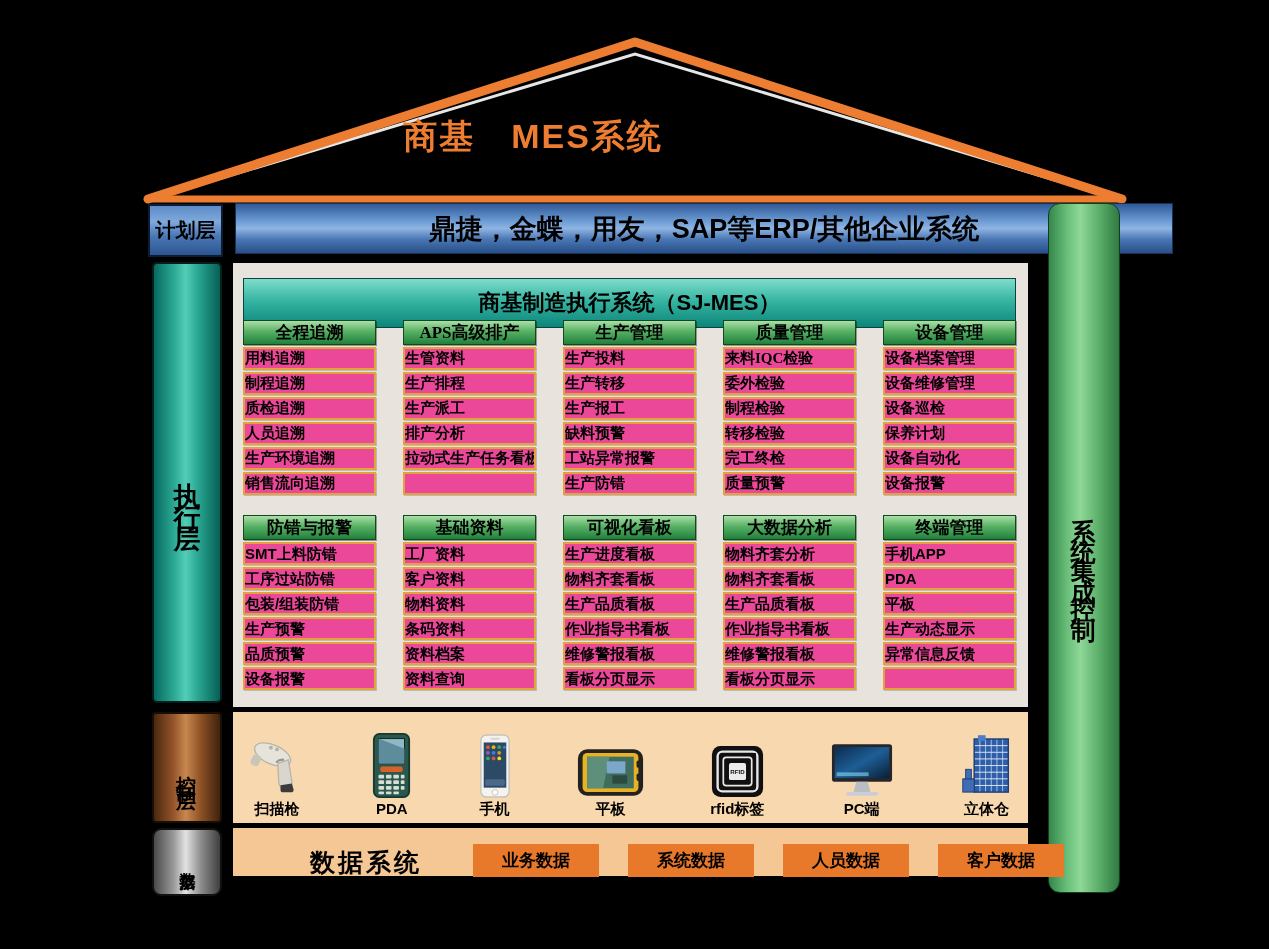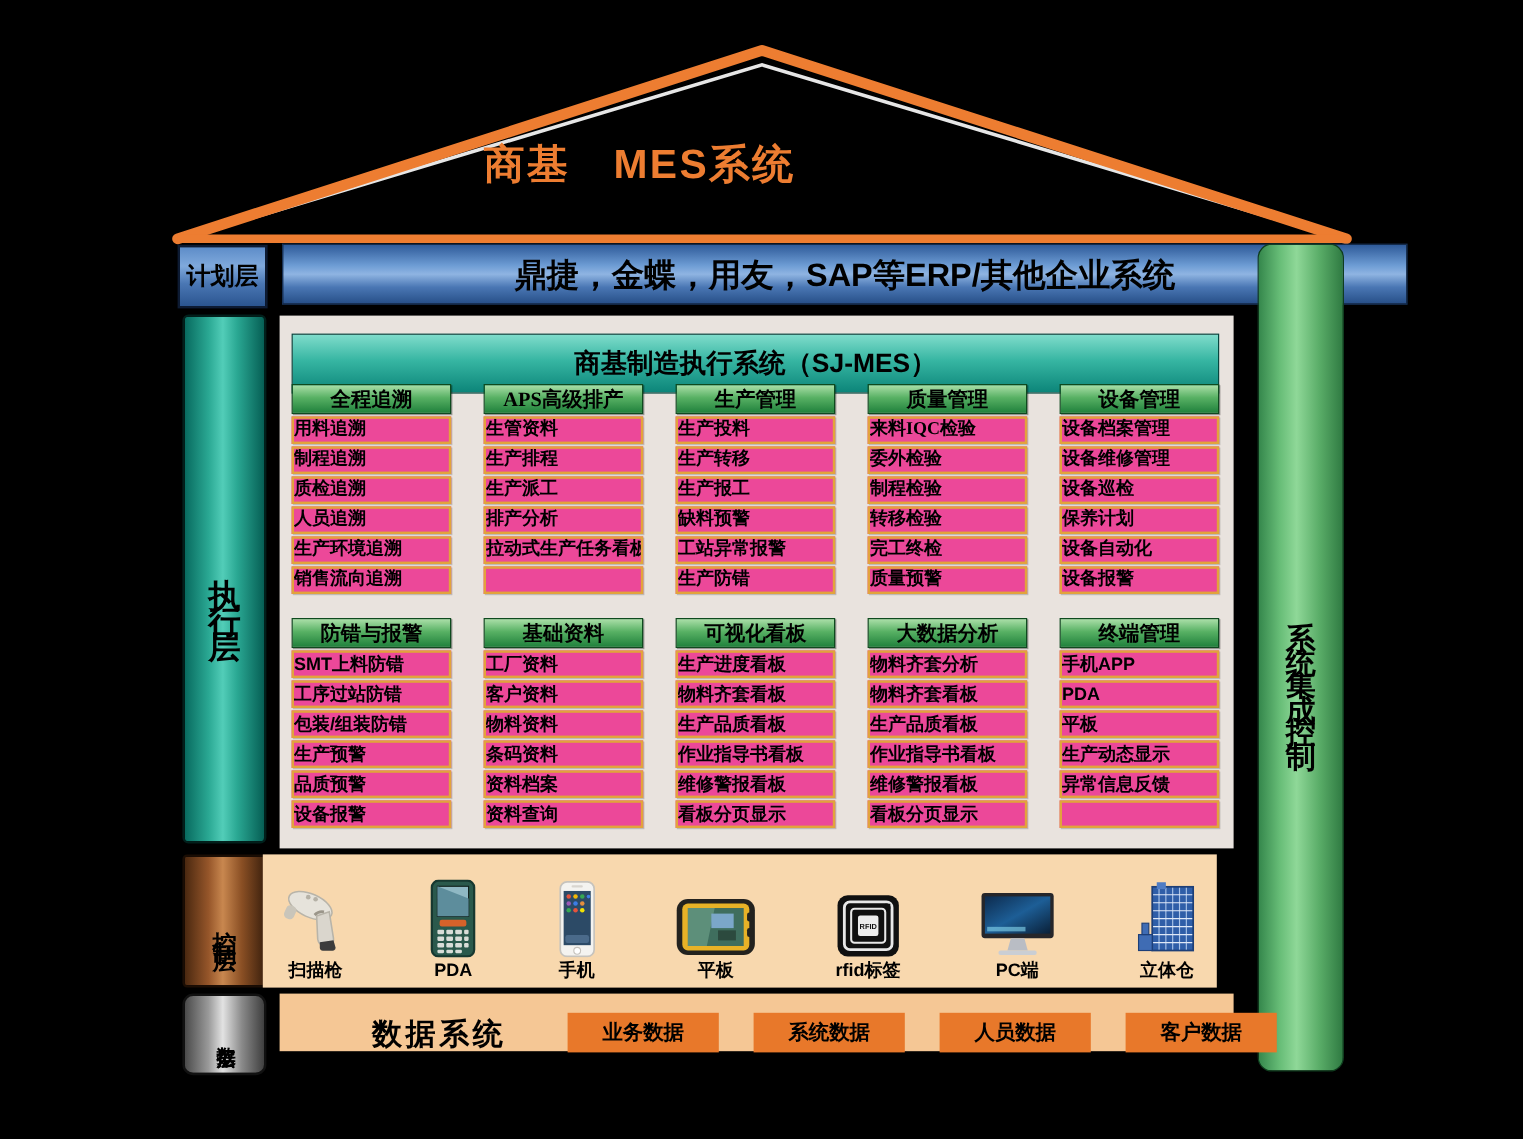--- a/index.html
+++ b/index.html
@@ -53,21 +53,21 @@
   .module-row.row2 { top:252px; }
   .module-col { width:133px; }
   .module-header { height:25px; line-height:23px; text-align:center; font-weight:bold; font-size:17px; color:#000;
     background:linear-gradient(180deg,#aadfa8 0%,#58b164 45%,#20813c 100%);
     border:1px solid #0e4a1e; box-shadow:1px 1px 0 rgba(0,0,0,.35); }
   .module-item { height:23px; line-height:19px; margin-top:2px; font-weight:bold; font-size:15px; color:#000;
     background:#ec4899; border:2px solid #E2A33C; box-shadow:1px 1px 0 rgba(0,0,0,.18);
     white-space:nowrap; overflow:hidden; }
 
   
-  .control-panel { position:absolute; left:219px; top:712px; width:795px; height:111px; background:#F8D8AE;
+  .control-panel { position:absolute; left:233px; top:712px; width:795px; height:111px; background:#F8D8AE;
     display:flex; justify-content:space-between; align-items:flex-end; padding:4px 14px 3px 16px; }
   .device { display:flex; flex-direction:column; align-items:center; }
   .device-icon { height:80px; display:flex; align-items:flex-end; justify-content:center; }
   .device-label { height:22px; line-height:22px; font-size:15px; font-weight:bold; color:#000; white-space:nowrap; }
 
   
   .data-panel { position:absolute; left:233px; top:828px; width:795px; height:48px; background:#F5C795; }
   .data-system { position:absolute; left:48px; top:0; width:170px; height:68px; line-height:68px;
     text-align:center; font-size:25px; font-weight:bold; color:#000; letter-spacing:3px; }
   .data-boxes { position:absolute; left:228px; top:16px; display:flex; gap:29px;margin-left:12px; }

